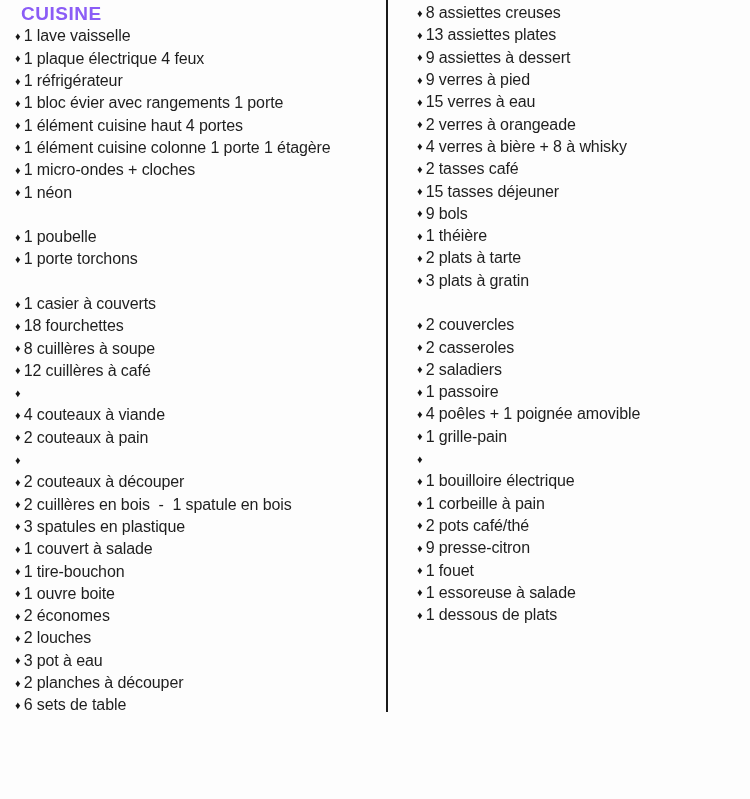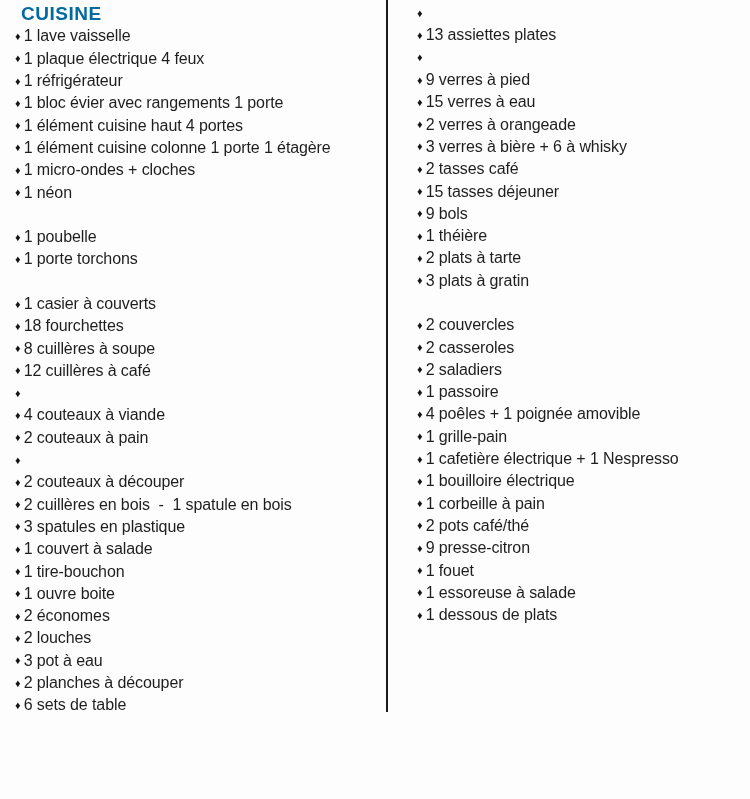--- a/index.html
+++ b/index.html
@@ -58,21 +58,21 @@
 </style>
 </head>
 <body>
 
 <div class="page" style="background: rgb(253, 253, 253); color: rgb(30, 30, 30);">
 
   <div class="divider" style="background: rgb(27, 27, 27);"></div>
 
   <div class="col col-left">
     <div class="title-row">
-      <span class="page-title" style="color: #0369a1;">CUISINE</span>
+      <span class="page-title" style="color: #8b5cf6;">CUISINE</span>
     </div>
     <div class="rows">
         <div class="row"><span class="bullet">♦</span><span class="txt">1 lave vaisselle</span></div>
         <div class="row"><span class="bullet">♦</span><span class="txt">1 plaque électrique 4 feux</span></div>
         <div class="row"><span class="bullet">♦</span><span class="txt">1 réfrigérateur</span></div>
         <div class="row"><span class="bullet">♦</span><span class="txt">1 bloc évier avec rangements 1 porte</span></div>
         <div class="row"><span class="bullet">♦</span><span class="txt">1 élément cuisine haut 4 portes</span></div>
         <div class="row"><span class="bullet">♦</span><span class="txt">1 élément cuisine colonne 1 porte 1 étagère</span></div>
         <div class="row"><span class="bullet">♦</span><span class="txt">1 micro-ondes + cloches</span></div>
         <div class="row"><span class="bullet">♦</span><span class="txt">1 néon</span></div>
@@ -97,41 +97,41 @@
         <div class="row"><span class="bullet">♦</span><span class="txt">2 économes</span></div>
         <div class="row"><span class="bullet">♦</span><span class="txt">2 louches</span></div>
         <div class="row"><span class="bullet">♦</span><span class="txt">3 pot à eau</span></div>
         <div class="row"><span class="bullet">♦</span><span class="txt">2 planches à découper</span></div>
         <div class="row"><span class="bullet">♦</span><span class="txt">6 sets de table</span></div>
       </div>
   </div>
 
   <div class="col col-right">
     <div class="rows">
-        <div class="row"><span class="bullet">♦</span></div>
+        <div class="row"><span class="bullet">♦</span><span class="txt">8 assiettes creuses</span></div>
         <div class="row"><span class="bullet">♦</span><span class="txt">13 assiettes plates</span></div>
-        <div class="row"><span class="bullet">♦</span></div>
+        <div class="row"><span class="bullet">♦</span><span class="txt">9 assiettes à dessert</span></div>
         <div class="row"><span class="bullet">♦</span><span class="txt">9 verres à pied</span></div>
         <div class="row"><span class="bullet">♦</span><span class="txt">15 verres à eau</span></div>
         <div class="row"><span class="bullet">♦</span><span class="txt">2 verres à orangeade</span></div>
-        <div class="row"><span class="bullet">♦</span><span class="txt">3 verres à bière + 6 à whisky</span></div>
+        <div class="row"><span class="bullet">♦</span><span class="txt">4 verres à bière + 8 à whisky</span></div>
         <div class="row"><span class="bullet">♦</span><span class="txt">2 tasses café</span></div>
         <div class="row"><span class="bullet">♦</span><span class="txt">15 tasses déjeuner</span></div>
         <div class="row"><span class="bullet">♦</span><span class="txt">9 bols</span></div>
         <div class="row"><span class="bullet">♦</span><span class="txt">1 théière</span></div>
         <div class="row"><span class="bullet">♦</span><span class="txt">2 plats à tarte</span></div>
         <div class="row"><span class="bullet">♦</span><span class="txt">3 plats à gratin</span></div>
         <div class="row blank"></div>
         <div class="row"><span class="bullet">♦</span><span class="txt">2 couvercles</span></div>
         <div class="row"><span class="bullet">♦</span><span class="txt">2 casseroles</span></div>
         <div class="row"><span class="bullet">♦</span><span class="txt">2 saladiers</span></div>
         <div class="row"><span class="bullet">♦</span><span class="txt">1 passoire</span></div>
         <div class="row"><span class="bullet">♦</span><span class="txt">4 poêles + 1 poignée amovible</span></div>
         <div class="row"><span class="bullet">♦</span><span class="txt">1 grille-pain</span></div>
-        <div class="row"><span class="bullet">♦</span><span class="txt">1 cafetière électrique + 1 Nespresso</span></div>
+        <div class="row"><span class="bullet">♦</span></div>
         <div class="row"><span class="bullet">♦</span><span class="txt">1 bouilloire électrique</span></div>
         <div class="row"><span class="bullet">♦</span><span class="txt">1 corbeille à pain</span></div>
         <div class="row"><span class="bullet">♦</span><span class="txt">2 pots café/thé</span></div>
         <div class="row"><span class="bullet">♦</span><span class="txt">9 presse-citron</span></div>
         <div class="row"><span class="bullet">♦</span><span class="txt">1 fouet</span></div>
         <div class="row"><span class="bullet">♦</span><span class="txt">1 essoreuse à salade</span></div>
         <div class="row"><span class="bullet">♦</span><span class="txt">1 dessous de plats</span></div>
       </div>
   </div>
 

